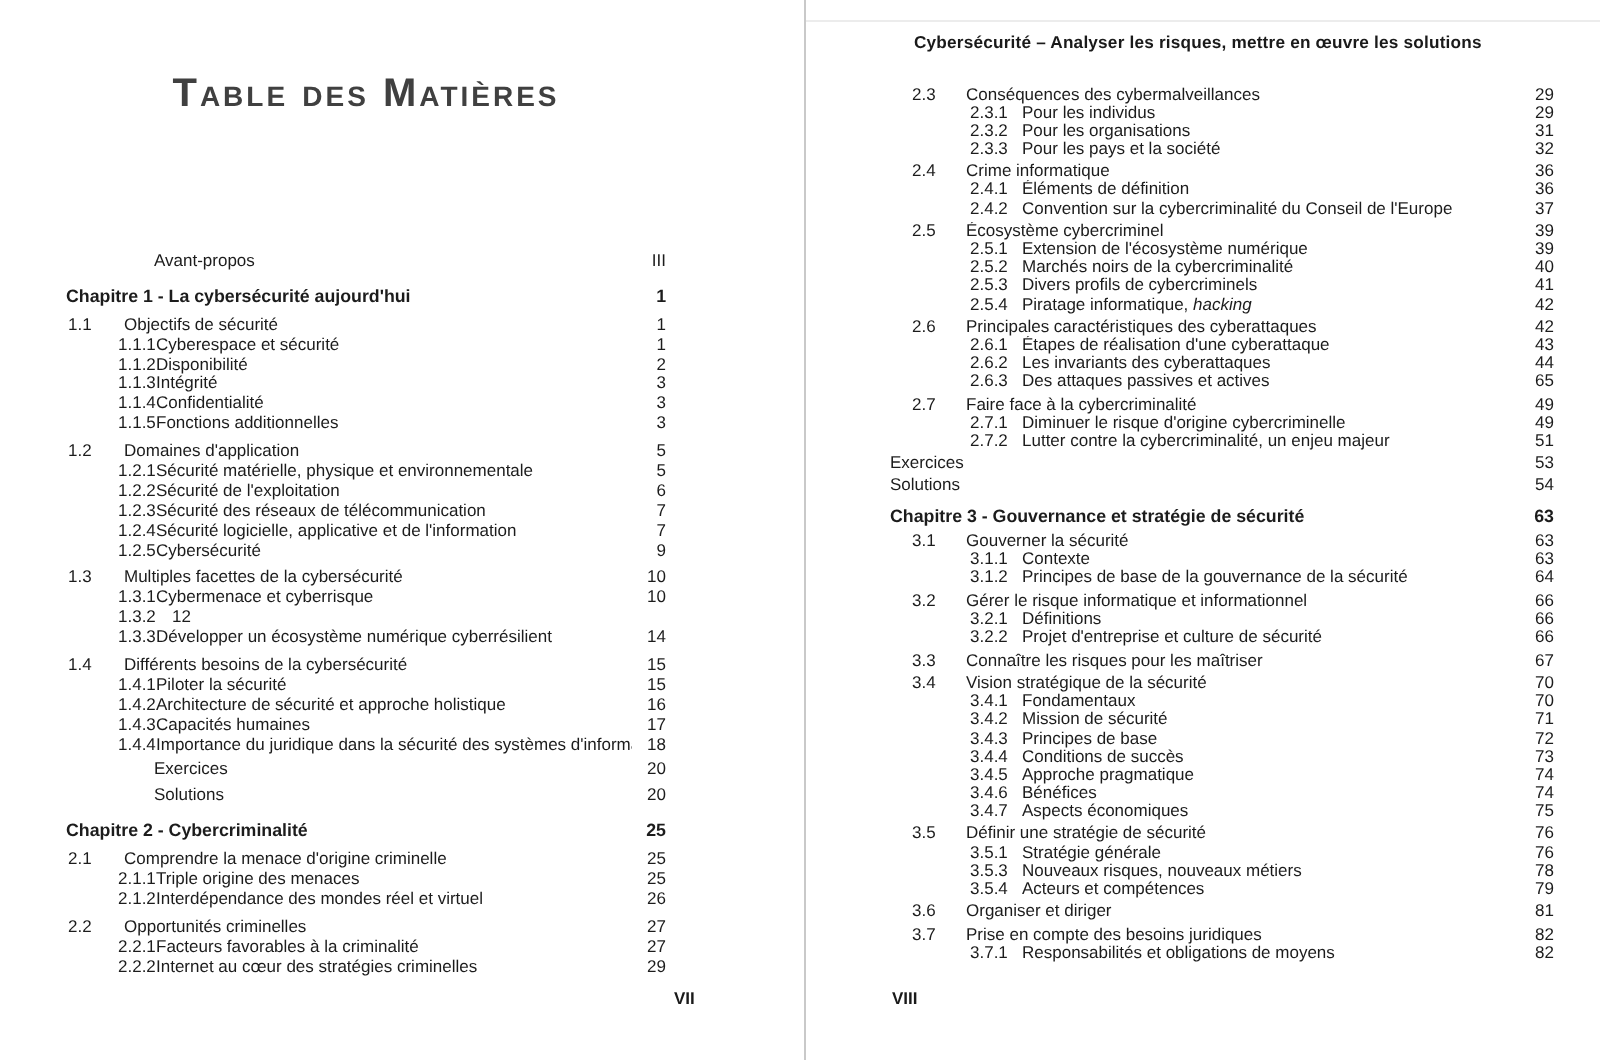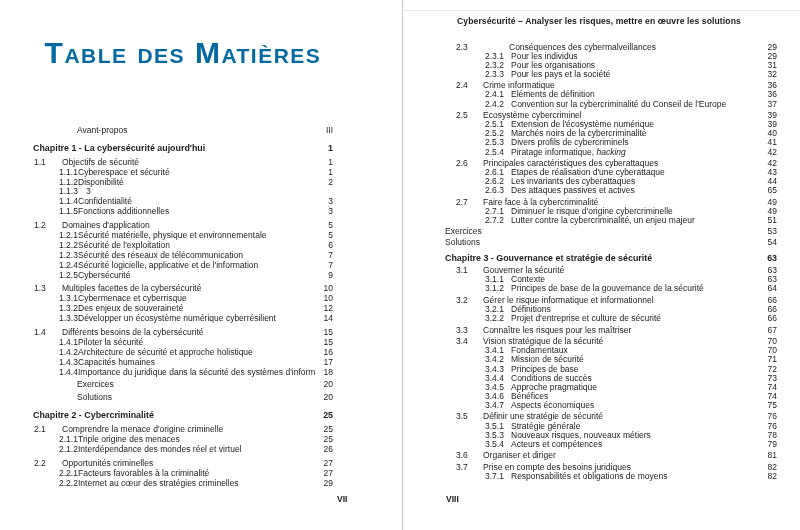--- a/index.html
+++ b/index.html
@@ -19,23 +19,23 @@
   .head-rule {
     position: absolute; left: 403px; top: 10px;
     width: 397px; height: 1px; background: #ececec;
   }
 
   .toc-title {
     position: absolute; left: 33px; top: 36px; width: 300px;
     text-align: center;
     font-variant: small-caps;
     font-weight: bold;
-    font-size: 30px;
+    font-size: 20px;
     letter-spacing: 1.5px;
-    color: #0369a1;
+    color: #404040;
     white-space: nowrap;
   }
 
   .running-head {
     position: absolute; left: 457px; top: 16px;
     font-size: 8.6px; font-weight: bold; color: #1a1a1a;
     white-space: nowrap; letter-spacing: 0.1px;
   }
 
   .toc { position: absolute; font-size: 8.5px; }
@@ -52,21 +52,21 @@
 
   .row.chapter { font-weight: bold; font-size: 8.9px; }
   #left-toc  .row.chapter { margin-top: 8px; }
   #right-toc .row.chapter { margin-top: 7px; align-items: flex-end; }
 
   #left-toc  .row.s2 { margin-top: 4px; }
   #right-toc .row.s2 { margin-top: 2.5px; }
 
   #left-toc  .row.front { margin-top: 3px; margin-left: 44px; }
   #right-toc .row.front { margin-top: 2px; }
-  .toc .row:first-child { margin-top: 0; gap: 26px; }
+  .toc .row:first-child { margin-top: 0; }
 
   #left-toc  .s2 .num { width: 28px; padding-left: 1px; }
   #left-toc  .s3 { padding-left: 26px; }
   #left-toc  .s3 .num { width: 19px; }
 
   #right-toc .s2 { padding-left: 11px; }
   #right-toc .s2 .num { width: 27px; }
   #right-toc .s3 { padding-left: 40px; }
   #right-toc .s3 .num { width: 26px; }
 
@@ -103,20 +103,21 @@
           <span class="label">Cyberespace et sécurité</span>
           <span class="pg">1</span>
         </div>
         <div class="row s3">
           <span class="num">1.1.2</span>
           <span class="label">Disponibilité</span>
           <span class="pg">2</span>
         </div>
         <div class="row s3">
           <span class="num">1.1.3</span>
+          <span class="label">Intégrité</span>
           <span class="pg">3</span>
         </div>
         <div class="row s3">
           <span class="num">1.1.4</span>
           <span class="label">Confidentialité</span>
           <span class="pg">3</span>
         </div>
         <div class="row s3">
           <span class="num">1.1.5</span>
           <span class="label">Fonctions additionnelles</span>
@@ -157,21 +158,20 @@
           <span class="label">Multiples facettes de la cybersécurité</span>
           <span class="pg">10</span>
         </div>
         <div class="row s3">
           <span class="num">1.3.1</span>
           <span class="label">Cybermenace et cyberrisque</span>
           <span class="pg">10</span>
         </div>
         <div class="row s3">
           <span class="num">1.3.2</span>
-          <span class="label">Des enjeux de souveraineté</span>
           <span class="pg">12</span>
         </div>
         <div class="row s3">
           <span class="num">1.3.3</span>
           <span class="label">Développer un écosystème numérique cyberrésilient</span>
           <span class="pg">14</span>
         </div>
         <div class="row s2">
           <span class="num">1.4</span>
           <span class="label">Différents besoins de la cybersécurité</span>

